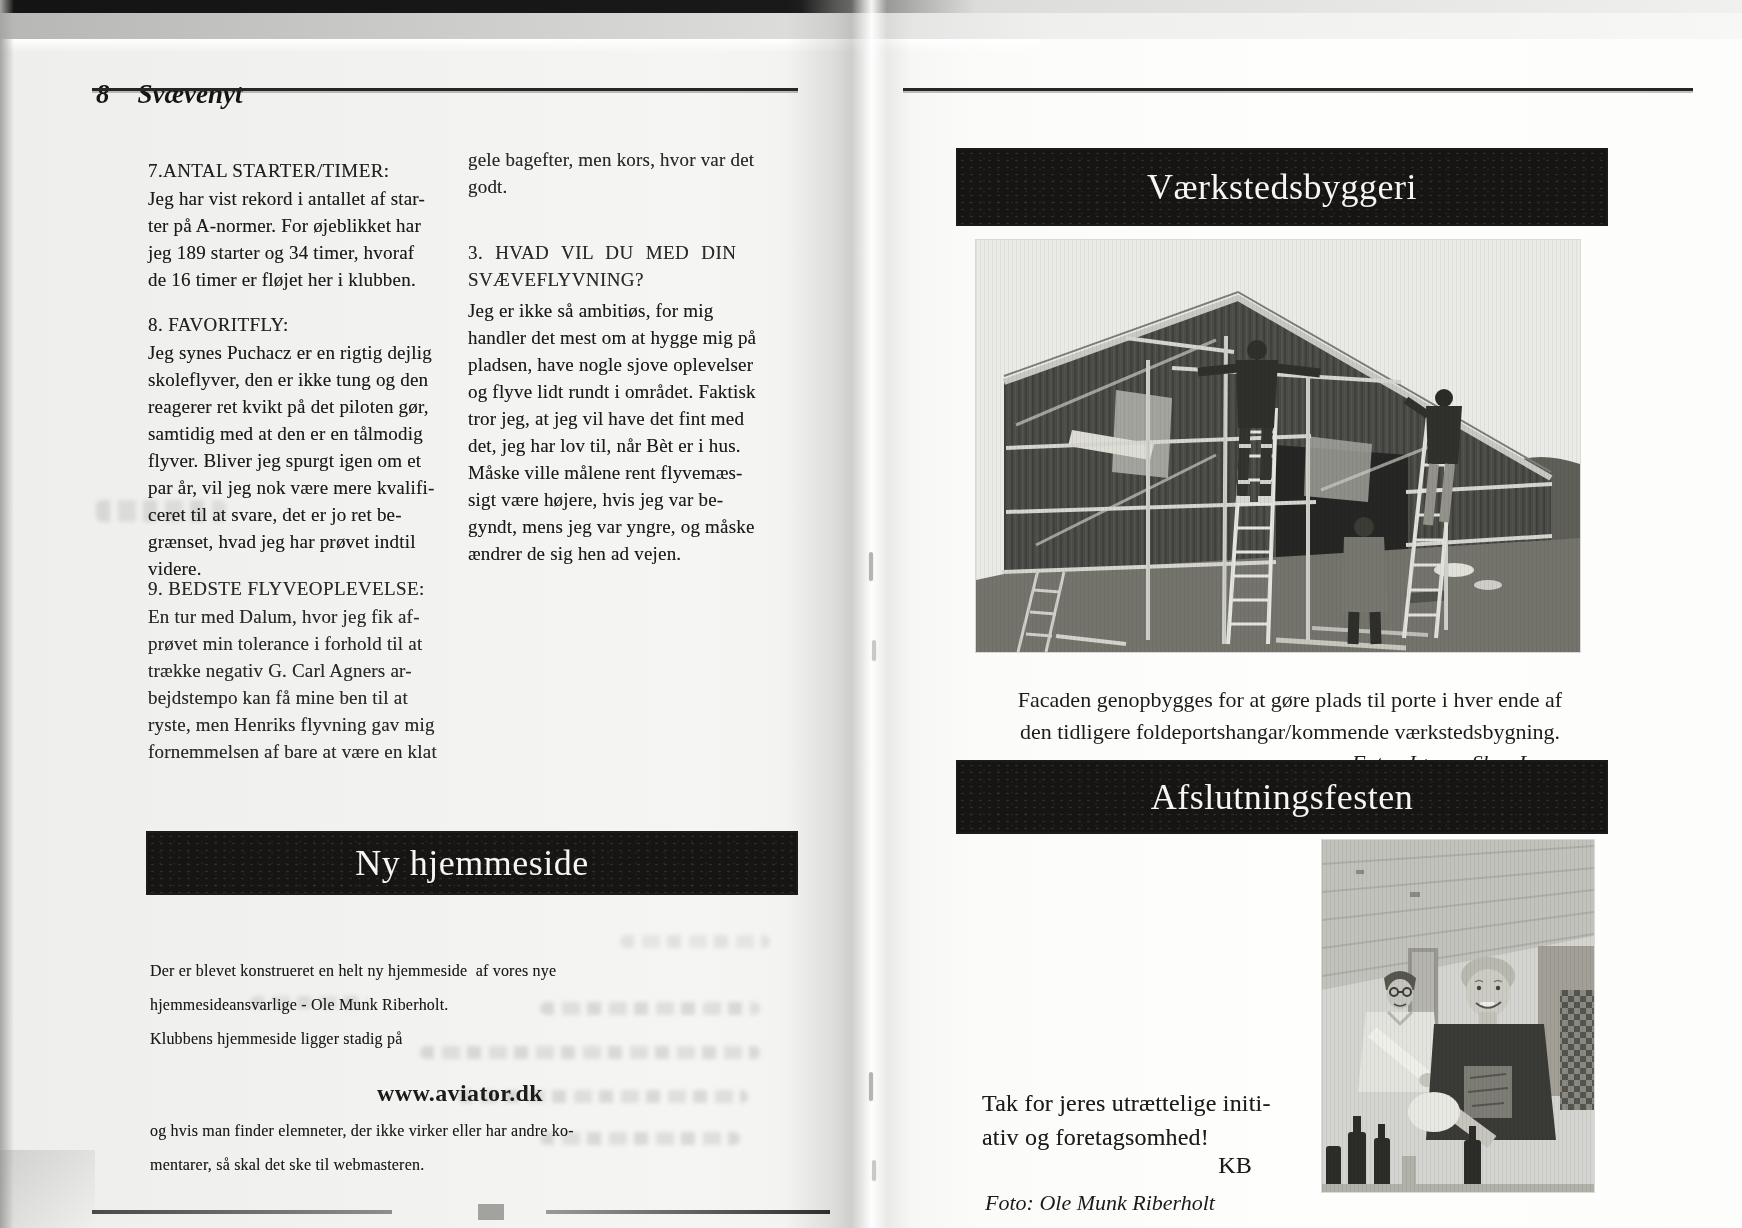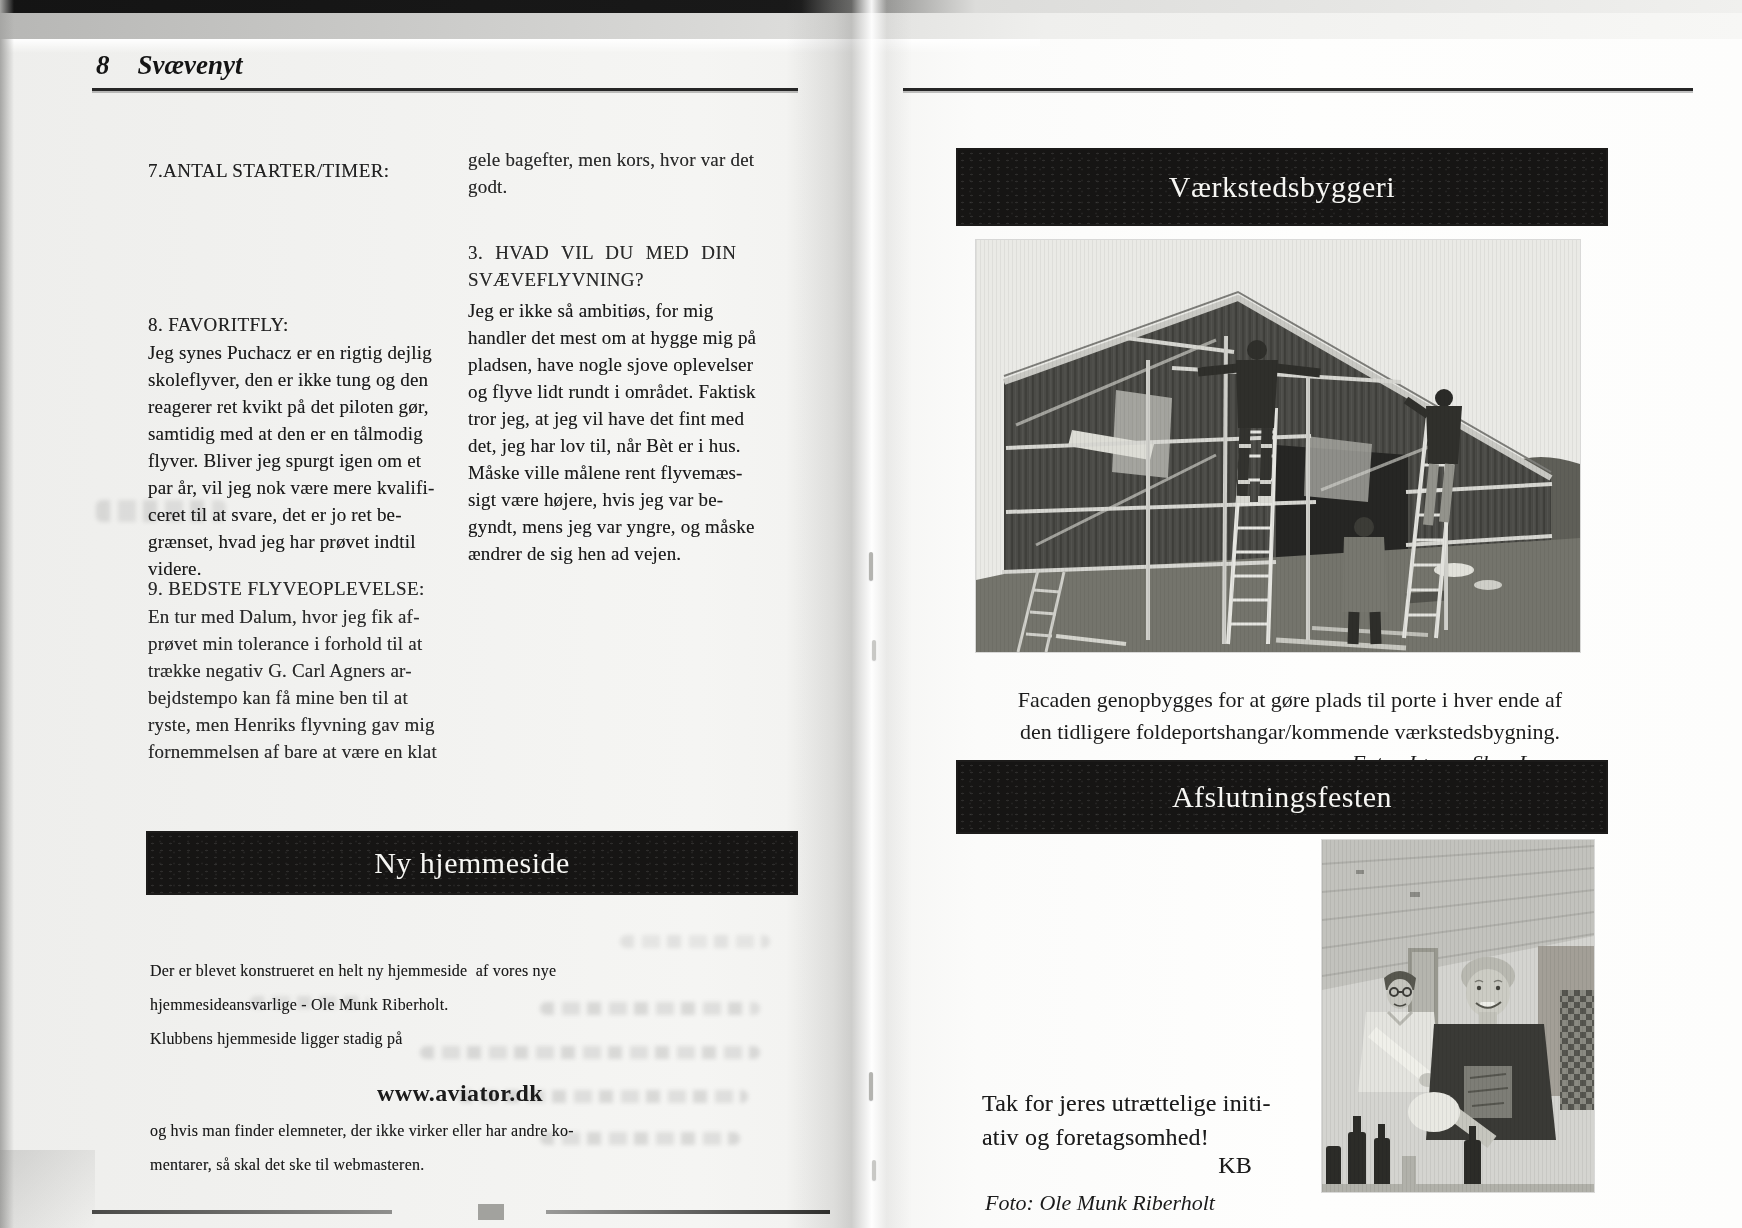--- a/index.html
+++ b/index.html
@@ -5,27 +5,27 @@
   html,body{margin:0;padding:0;background:#d8d8d6;}
   .spread{position:relative;width:1742px;height:1228px;overflow:hidden;
     background:linear-gradient(90deg,#eeeeec 0%,#f5f5f3 40%,#f2f2f0 48%,#fbfbfa 56%,#fefefd 75%,#fdfdfc 100%);
     font-family:"Liberation Serif","DejaVu Serif",serif;color:#1b1b1b;}
   .abs{position:absolute;}
   .ml{white-space:pre;}
   .body-text{font-size:19px;line-height:27px;letter-spacing:.2px;text-shadow:0 0 .5px rgba(20,20,20,.45);}
   .sec-title{letter-spacing:.4px;color:#222;}
   .stretch{word-spacing:7px;}
   .soft{color:#2a2a2a;}
-  .masthead{font-size:27px;font-style:italic;font-weight:bold;color:#141414;}
+  .masthead{font-size:27px;font-style:italic;font-weight:bold;color:#141414;margin-top:29px;}
   .masthead .gap{display:inline-block;width:28px;}
   .rule{height:3px;background:#262626;box-shadow:0 2px 0 rgba(40,40,40,.28);}
   .banner{background-color:#161514;
     background-image:radial-gradient(rgba(255,255,255,.10) 1px,transparent 1.4px),radial-gradient(rgba(255,255,255,.055) 1px,transparent 1.5px);
     background-size:9px 7px,14px 11px;background-position:0 0,5px 3px;
-    color:#f6f6f3;text-align:center;font-size:30px;letter-spacing:.5px;box-shadow:0 0 0 2px #1c1b1a;}
+    color:#f6f6f3;text-align:center;font-size:36px;letter-spacing:.5px;box-shadow:0 0 0 2px #1c1b1a;}
   .big-text{font-size:24px;line-height:34px;letter-spacing:.2px;text-shadow:0 0 .5px rgba(20,20,20,.4);}
   .mid-text{font-size:16px;line-height:34px;letter-spacing:.2px;text-shadow:0 0 .5px rgba(20,20,20,.4);}
   .caption{font-size:22px;line-height:32px;text-align:center;}
   .credit{font-style:italic;font-size:22px;}
   .url{font-weight:bold;font-size:24px;text-align:center;letter-spacing:.4px;}
   .photo{box-shadow:0 0 0 1px rgba(0,0,0,.14);}
   .photo svg{display:block;}
   .ghost{position:absolute;height:13px;border-radius:6px;filter:blur(2px);opacity:.5;
     background:repeating-linear-gradient(90deg,rgba(100,100,100,.38) 0 14px,rgba(100,100,100,0) 14px 22px,rgba(100,100,100,.3) 22px 40px,rgba(100,100,100,0) 40px 47px);}
   
@@ -70,20 +70,24 @@
   <div class="ghost" style="left:96px;top:500px;width:130px;height:22px;opacity:.45;"></div>
   <div class="ghost" style="left:620px;top:935px;width:150px;opacity:.35;"></div>
   <div class="ghost" style="left:250px;top:996px;width:120px;opacity:.4;"></div>
 
   <header class="abs masthead" style="left:96px;top:50px;">
     <span>8</span><span class="gap"></span><span>Svævenyt</span>
   </header>
   <div class="abs rule" style="left:92px;top:88px;width:706px;"></div>
 
   <p class="abs body-text sec-title ml" style="left:148px;top:138px;text-align:right;">7.ANTAL STARTER/TIMER:</p>
+  <p class="abs body-text ml" style="left:148px;top:166px;">Jeg har vist rekord i antallet af star-
+ter på A-normer. For øjeblikket har
+jeg 189 starter og 34 timer, hvoraf
+de 16 timer er fløjet her i klubben.</p>
   <p class="abs body-text sec-title ml" style="left:148px;top:292px;">8. FAVORITFLY:</p>
   <p class="abs body-text ml" style="left:148px;top:320px;">Jeg synes Puchacz er en rigtig dejlig
 skoleflyver, den er ikke tung og den
 reagerer ret kvikt på det piloten gør,
 samtidig med at den er en tålmodig
 flyver. Bliver jeg spurgt igen om et
 par år, vil jeg nok være mere kvalifi-
 ceret til at svare, det er jo ret be-
 grænset, hvad jeg har prøvet indtil
 videre.</p>

